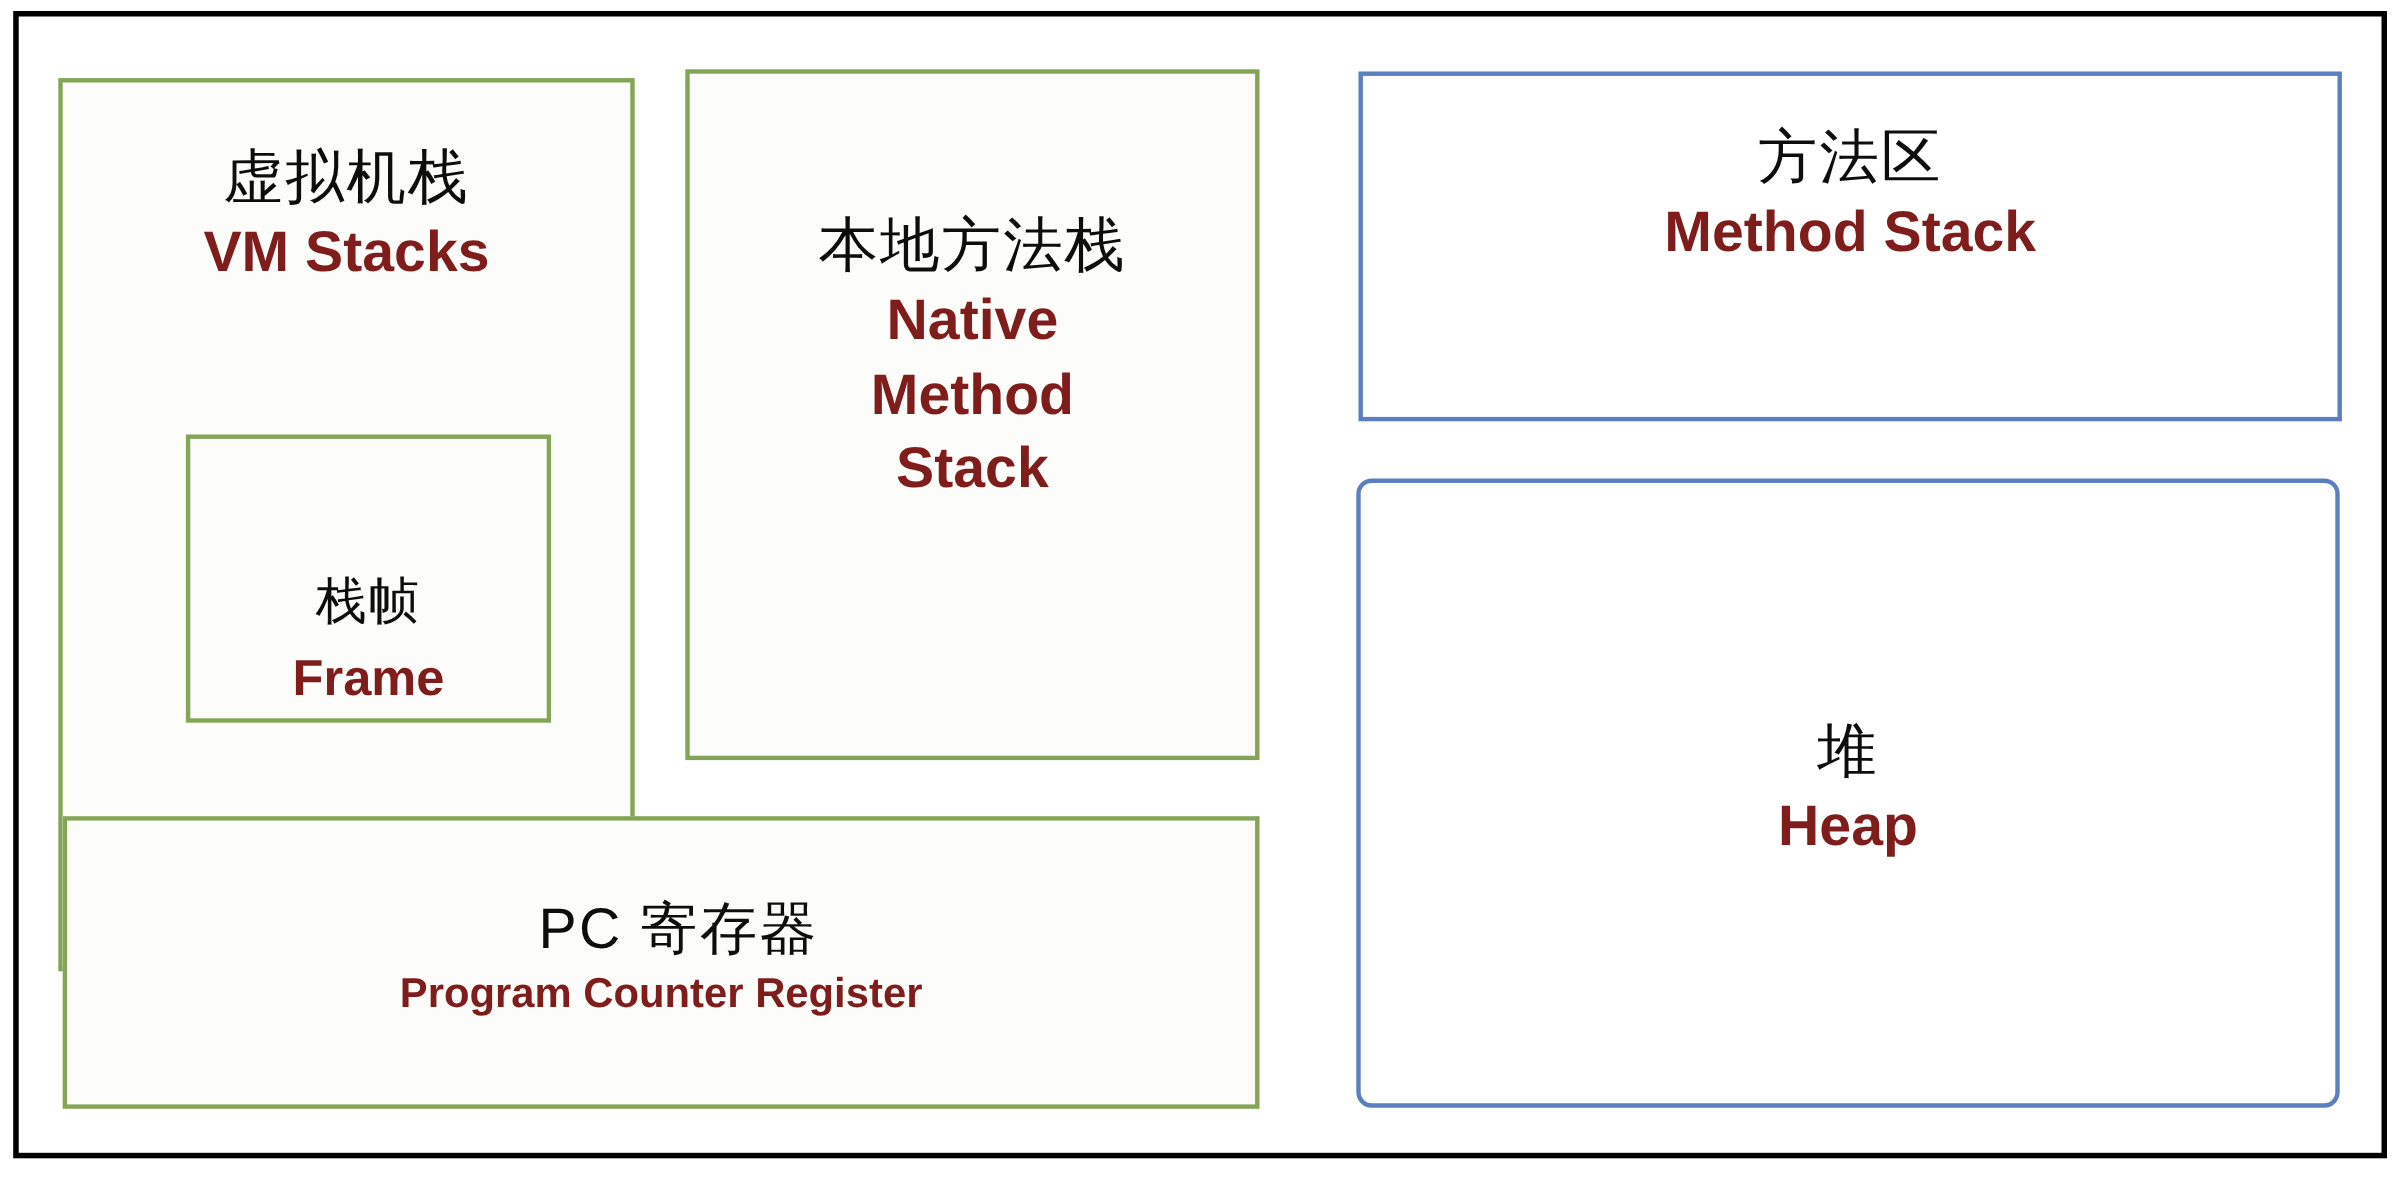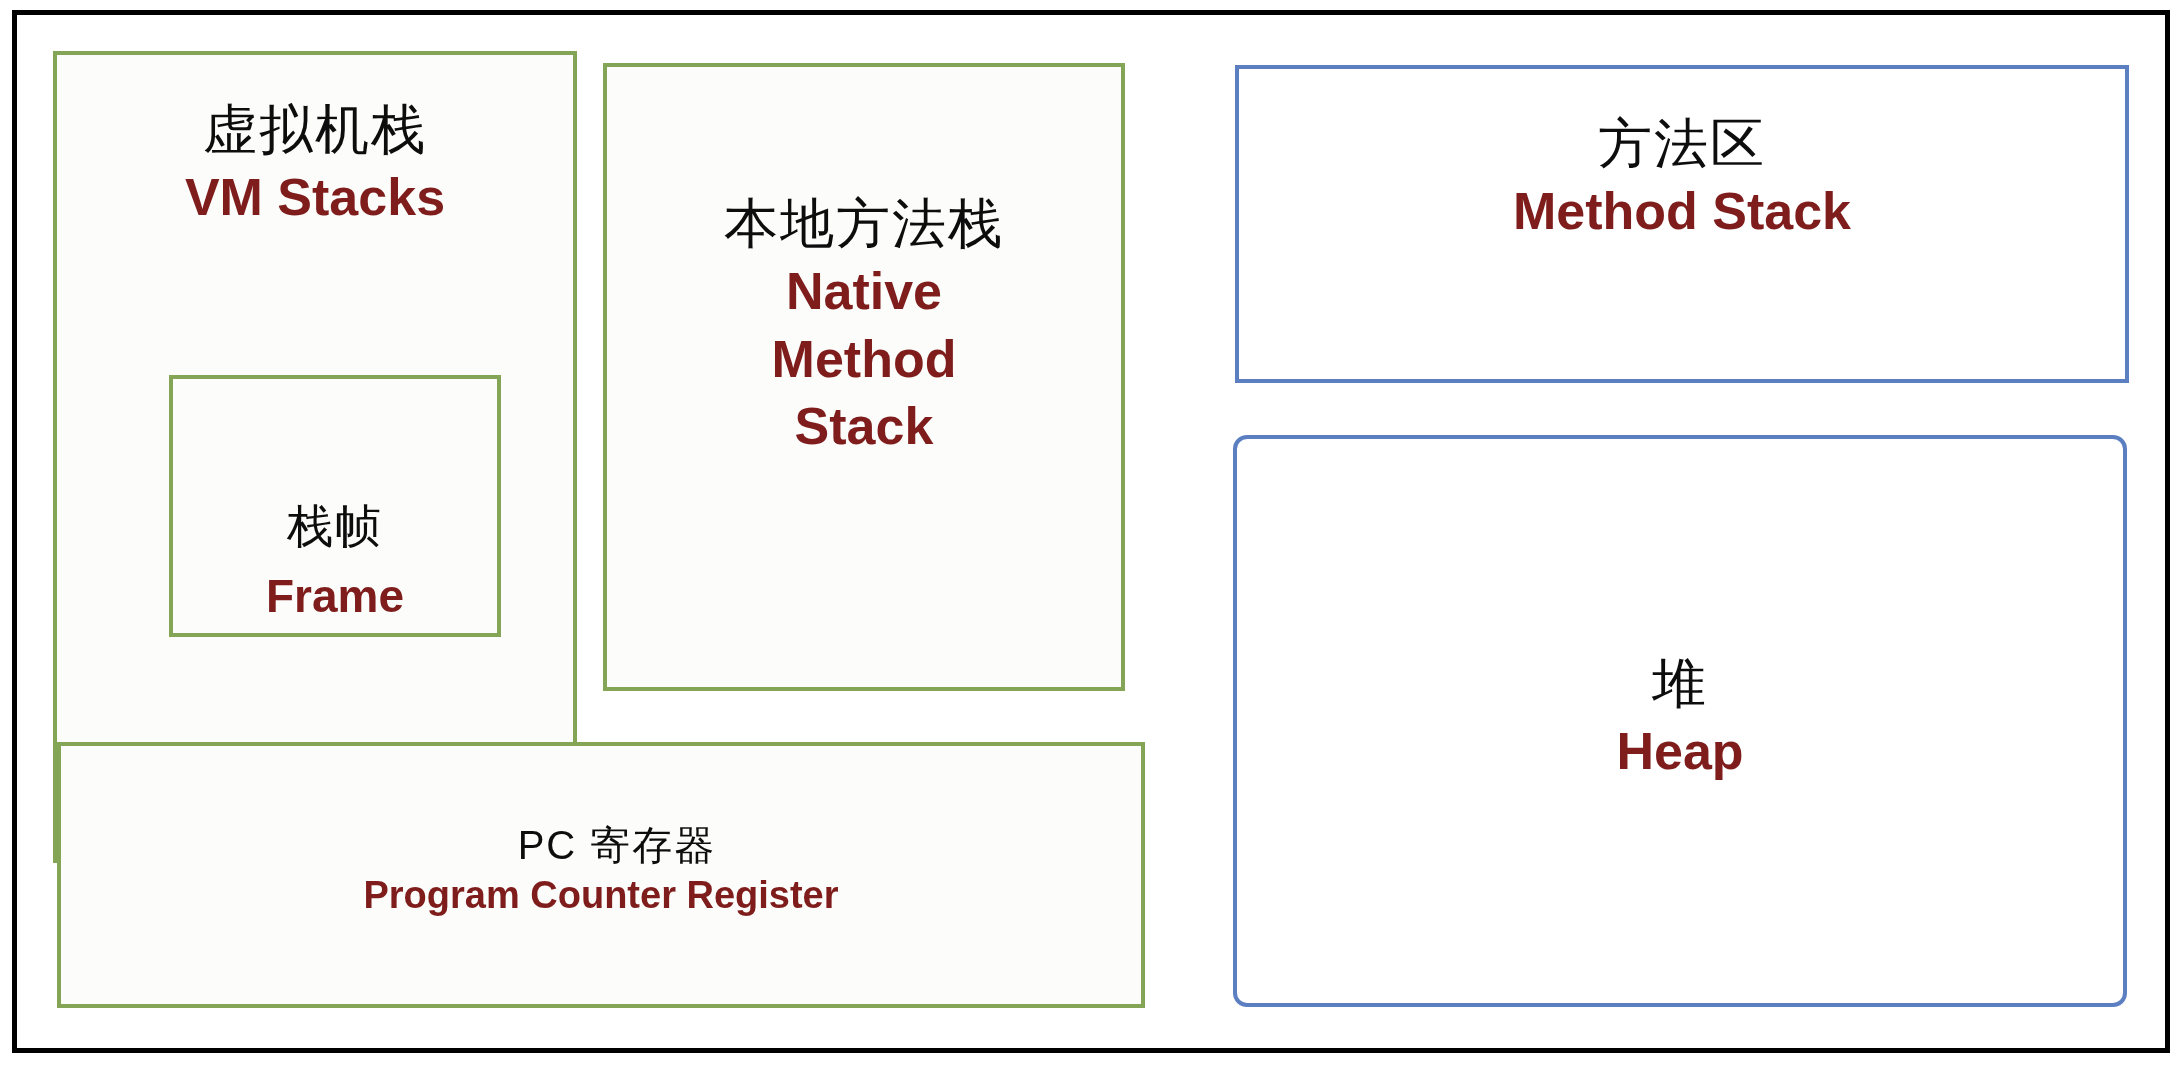--- a/index.html
+++ b/index.html
@@ -67,59 +67,59 @@
   .label-en {
     color: #7f1d1d;
     font-size: 52px;
     font-weight: 600;
     line-height: 1.30;
   }
 
   
   #vm-stacks {
     left: 36px;
-    top: 36px;
+    top: 56px;
     width: 524px;
     height: 812px;
     justify-content: flex-start;
-    padding-top: 40px;
+    padding-top: 52px;
   }
 
   #frame-box {
     left: 112px;
     top: 320px;
     width: 332px;
     height: 262px;
     justify-content: flex-end;
     padding-bottom: 6px;
   }
   #frame-box .label-cn { font-size: 46px; }
   #frame-box .label-en { font-size: 46px; margin-top: 11px; }
 
   #native-method-stack {
-    left: 586px;
+    left: 606px;
     top: 48px;
     width: 522px;
     height: 628px;
     justify-content: flex-start;
     padding-top: 122px;
   }
   #native-method-stack .label-en {
     max-width: 330px;
   }
 
   #pc-register {
     left: 40px;
     top: 727px;
     width: 1088px;
     height: 266px;
     justify-content: center;
     padding-bottom: 10px;
   }
-  #pc-register .label-cn { font-size: 40px; margin-left: 32px; }
+  #pc-register .label-cn { font-size: 52px; margin-left: 32px; }
   #pc-register .label-en { font-size: 38px; }
 
   #method-area {
     left: 1218px;
     top: 50px;
     width: 894px;
     height: 318px;
     justify-content: flex-start;
     padding-top: 40px;
   }

